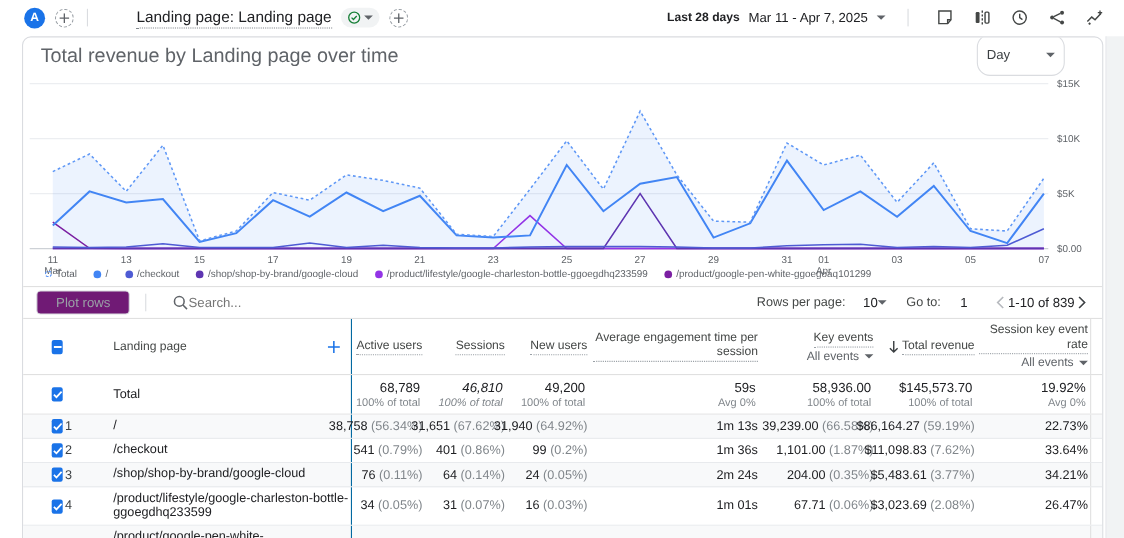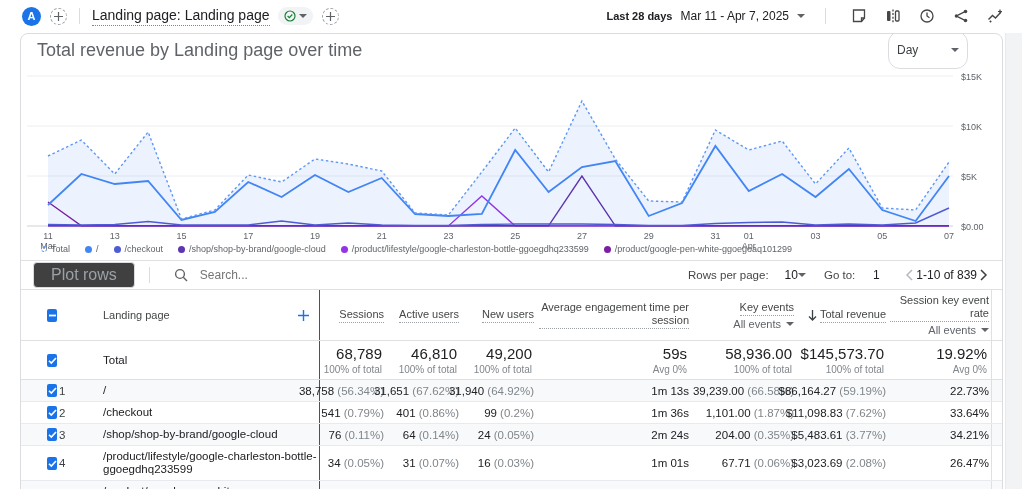--- a/index.html
+++ b/index.html
@@ -7,21 +7,21 @@
     font-family:"Liberation Sans", sans-serif; color:#202124; }
 
   
   .topbar { height:32px; display:flex; align-items:center; padding:0 14px 0 22px;
     background:#fff; }
   .avatar { width:19px; height:19px; border-radius:50%; background:#1a73e8; color:#fff;
     font-size:11px; font-weight:bold; display:flex; align-items:center; justify-content:center; }
   .dashplus { width:17px; height:17px; border-radius:50%; border:1px dashed #9aa0a6;
     color:#5f6368; display:flex; align-items:center; justify-content:center; margin-left:9px; }
   .vdiv { width:1px; height:16px; background:#dadce0; margin:0 12px; }
-  .tab-title { font-size:14px; color:#202124; border-bottom:1px dotted #80868b; padding-bottom:2px; }
+  .tab-title { font-size:14px; color:#202124; border-bottom:1px dotted #80868b; padding-bottom:2px;margin-left:32px; }
   .badge { height:18px; background:#f1f3f4; border-radius:10px; display:flex; align-items:center;
     gap:3px; padding:0 6px; margin-left:8px; }
   .caret { width:0; height:0; border-left:4px solid transparent; border-right:4px solid transparent;
     border-top:4px solid #5f6368; display:inline-block; }
   .top-right { margin-left:auto; display:flex; align-items:center; gap:8px; }
   .range-label { font-size:11px; font-weight:bold; color:#202124; }
   .range-dates { font-size:12px; color:#202124; }
   .iconbtn { width:26px; height:26px; display:flex; align-items:center; justify-content:center;
     border-radius:50%; color:#444746; }
   .iconbtn svg { display:block; }
@@ -40,23 +40,23 @@
     color:#3c4043; justify-content:space-between; }
 
   #chart-svg { display:block; }
   .legend { display:flex; align-items:center; gap:15px; padding:0 0 2px 20px; margin-top:-6px; }
   .legend-item { display:flex; align-items:center; gap:4px; font-size:9px; color:#5f6368; }
   .dot { width:7px; height:7px; border-radius:50%; flex:0 0 auto; }
 
   
   .toolbar { margin-top:4px; height:30px; border-top:1px solid #e0e0e0; border-bottom:1px solid #e0e0e0;
     display:flex; align-items:center; padding:0 14px 0 12px; }
-  .plot-rows { border:1px solid #dadce0; border-radius:4px; color:#9aa0a6; font-size:16px;
-    background:#404040; padding:3px 17px; }
-  .search-wrap { display:flex; align-items:center; gap:12px; margin-left:24px; color:#5f6368; }
+  .plot-rows { border:1px solid #dadce0; border-radius:4px; color:#9aa0a6; font-size:12px;
+    background:#701a75; padding:3px 17px; }
+  .search-wrap { display:flex; align-items:center; gap:0; margin-left:24px; color:#5f6368; }
   .search-wrap input { border:none; outline:none; font-size:12px; width:180px;
     font-family:"Liberation Sans", sans-serif; color:#202124; }
   .toolbar-right { margin-left:auto; display:flex; align-items:center; gap:8px;
     font-size:11.5px; color:#444746; }
   .rpp-value { display:flex; align-items:center; margin:0 10px 0 8px; color:#202124; font-size:12px; }
   .goto-input { width:26px; border:none; outline:none; font-size:12px; text-align:center;
     font-family:"Liberation Sans", sans-serif; color:#202124; margin-right:8px; }
   .pagenav { display:flex; align-items:center; gap:2px; font-size:12px; color:#202124; }
   .chev { display:flex; align-items:center; }
 
@@ -72,21 +72,21 @@
   .thead .cell { font-size:11px; color:#444746; }
   .th { display:flex; flex-direction:column; align-items:flex-end; justify-content:center;
     width:100%; padding:4px 2px; gap:2px; }
   .th-label { border-bottom:1px dotted #9aa0a6; text-align:right; line-height:13px; padding-bottom:1px; }
   .filter { display:flex; align-items:center; gap:5px; color:#5f6368; font-size:11px; }
   .checkbox { width:13px; height:13px; border-radius:2px; background:#1a73e8; display:flex;
     align-items:center; justify-content:center; margin-left:26px; }
   .plusicon { margin-left:auto; margin-right:10px; color:#1a73e8; display:flex; }
   .trow-total { border-bottom:1px solid #e0e0e0; min-height:33px; }
   .trow-total .num { flex-direction:column; align-items:flex-end; justify-content:center; gap:1px; }
-  .tval { font-size:15px; color:#202124; }
+  .tval { font-size:12px; color:#202124; }
   .tsub { font-size:10px; color:#80868b; }
   .trow { border-bottom:1px solid #e8eaed; min-height:22px; }
   #rows .trow:nth-child(odd) { background:#f8f9fa; }
   .rank { font-size:11.5px; color:#3c4043; justify-content:flex-start; padding-left:2px; }
   .rowname { overflow-wrap:anywhere; line-height:13px; padding-top:4px; padding-bottom:4px; }
 </style>
 </head>
 <body>
 
 <div class="topbar">
@@ -278,26 +278,26 @@
     <div class="cell namecol">
       <span>Landing page</span>
       <span class="plusicon">
         <svg width="11" height="11" viewBox="0 0 11 11">
             <path d="M5.5 0v11M0 5.5h11" stroke="#1a73e8" stroke-width="1.4"></path>
           </svg>
         </span>
     </div>
     <div class="cell">
         <div class="th">
+          <span class="th-label">Active users</span>
+        </div>
+      </div>
+    <div class="cell">
+        <div class="th">
           <span class="th-label">Sessions</span>
-        </div>
-      </div>
-    <div class="cell">
-        <div class="th">
-          <span class="th-label">Active users</span>
         </div>
       </div>
     <div class="cell">
         <div class="th">
           <span class="th-label">New users</span>
         </div>
       </div>
     <div class="cell">
         <div class="th">
           <span class="th-label" style="max-width:150px;">Average engagement time per session</span>
@@ -344,21 +344,21 @@
       </div>
     <div class="cell"></div>
     <div class="cell namecol">Total</div>
     <div class="cell num">
         <div class="th" style="align-items:flex-end;">
           <span class="tval">68,789</span>
           <span class="tsub">100% of total</span>
         </div>
       </div>
     <div class="cell num">
-        <div class="th" style="align-items:flex-end;">
+        <div class="th" style="align-items:flex-end;font-style:italic;">
           <span class="tval">46,810</span>
           <span class="tsub">100% of total</span>
         </div>
       </div>
     <div class="cell num">
         <div class="th" style="align-items:flex-end;">
           <span class="tval">49,200</span>
           <span class="tsub">100% of total</span>
         </div>
       </div>

